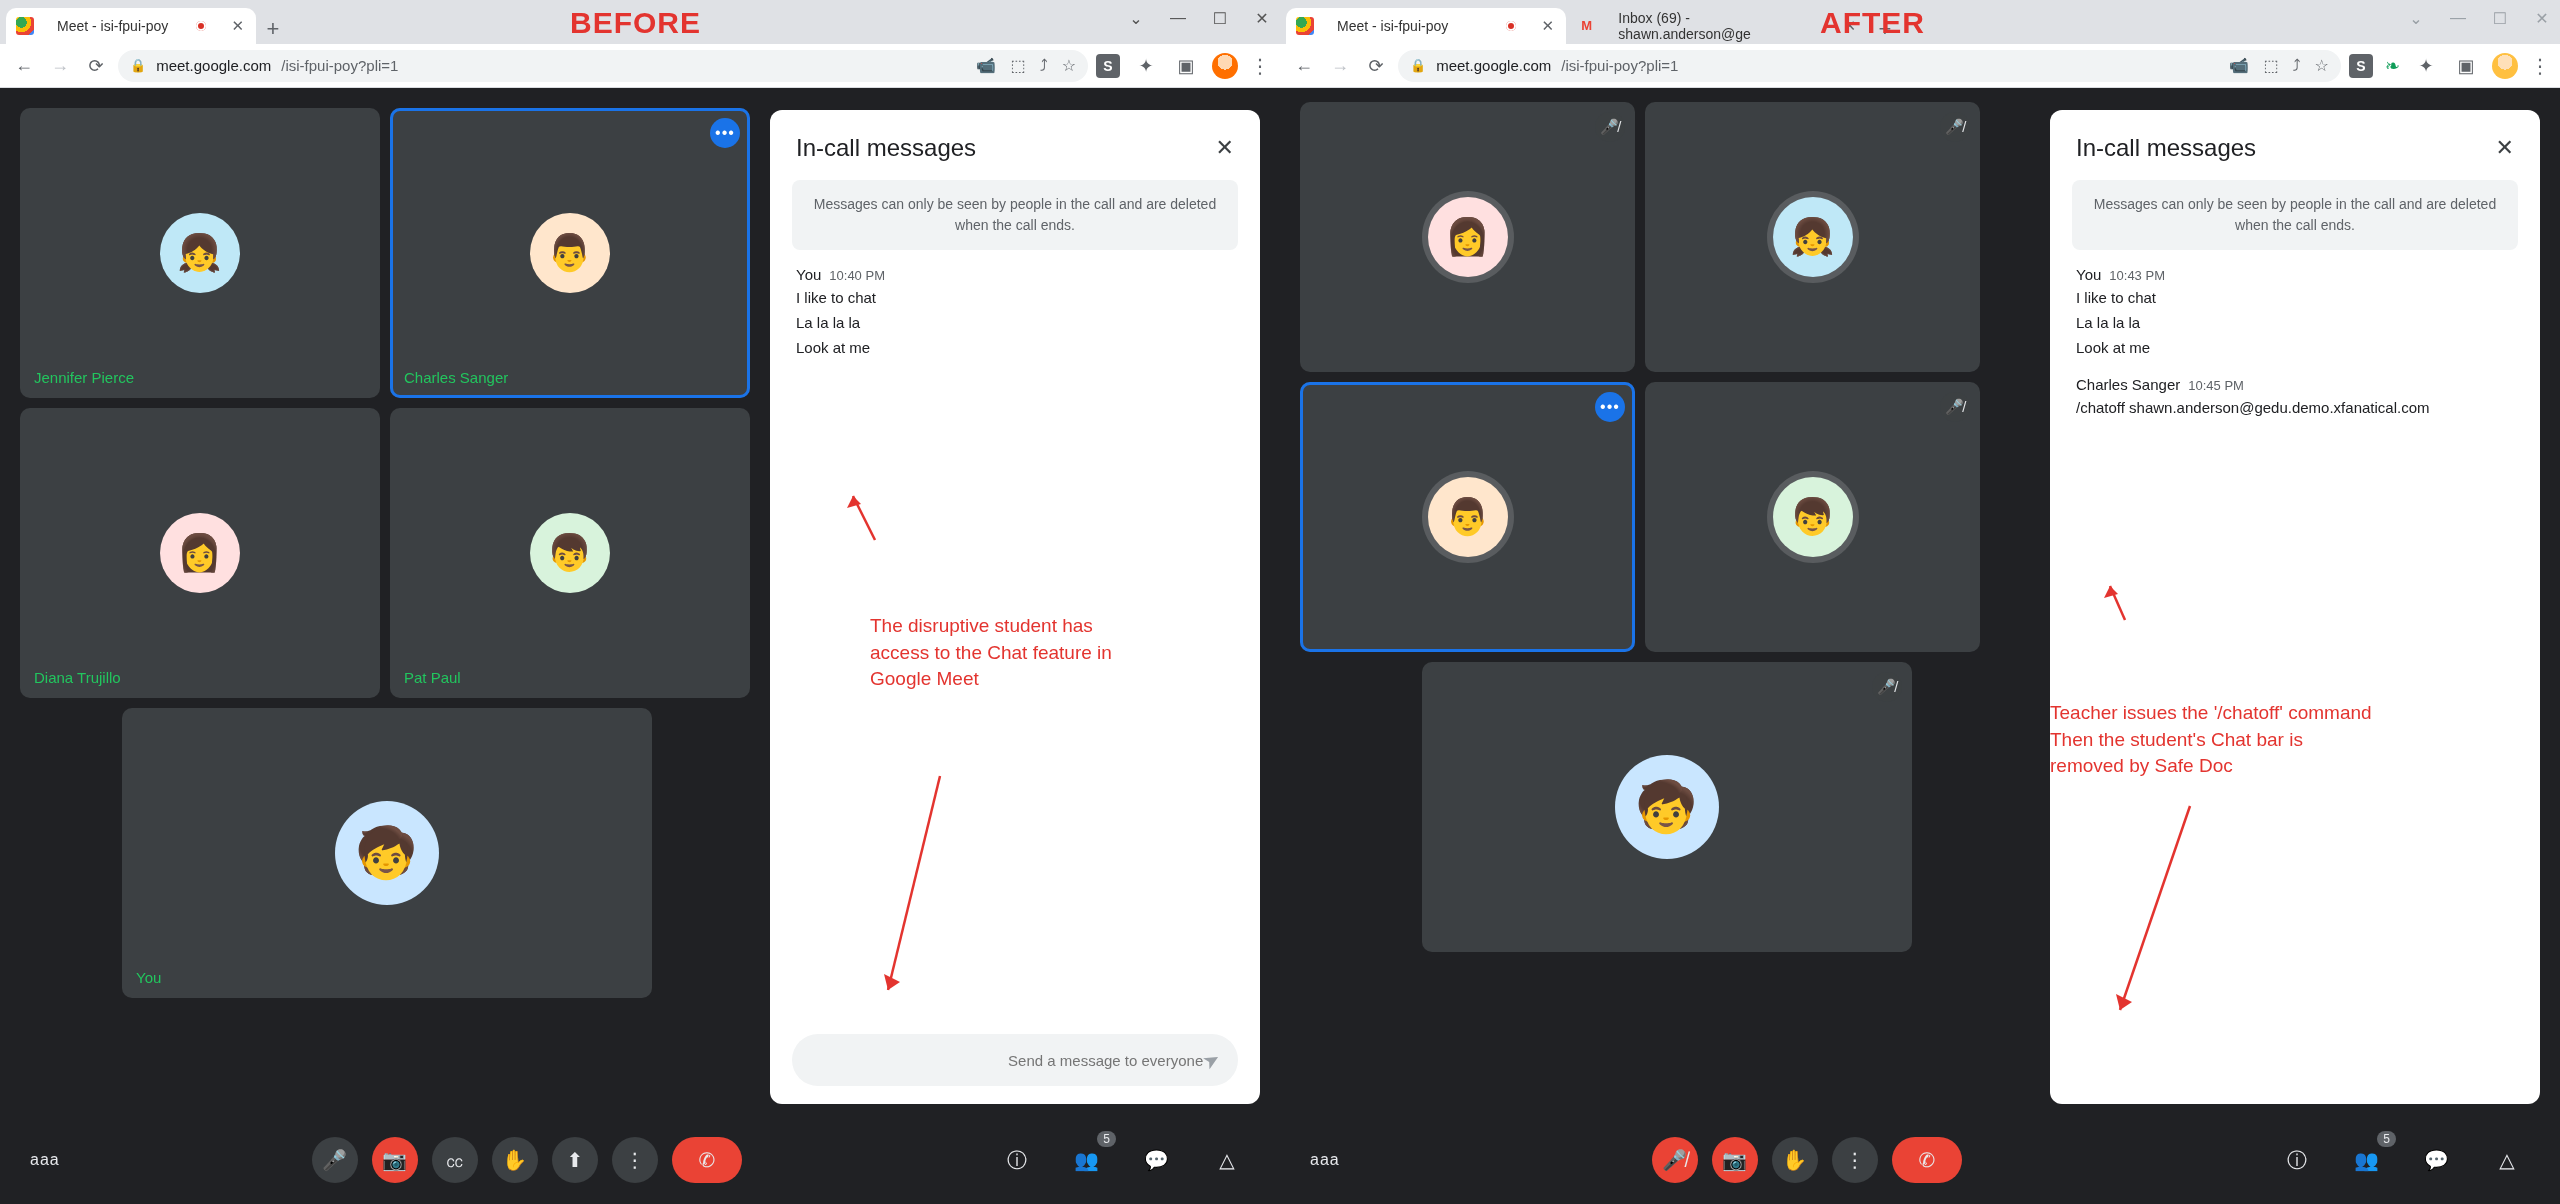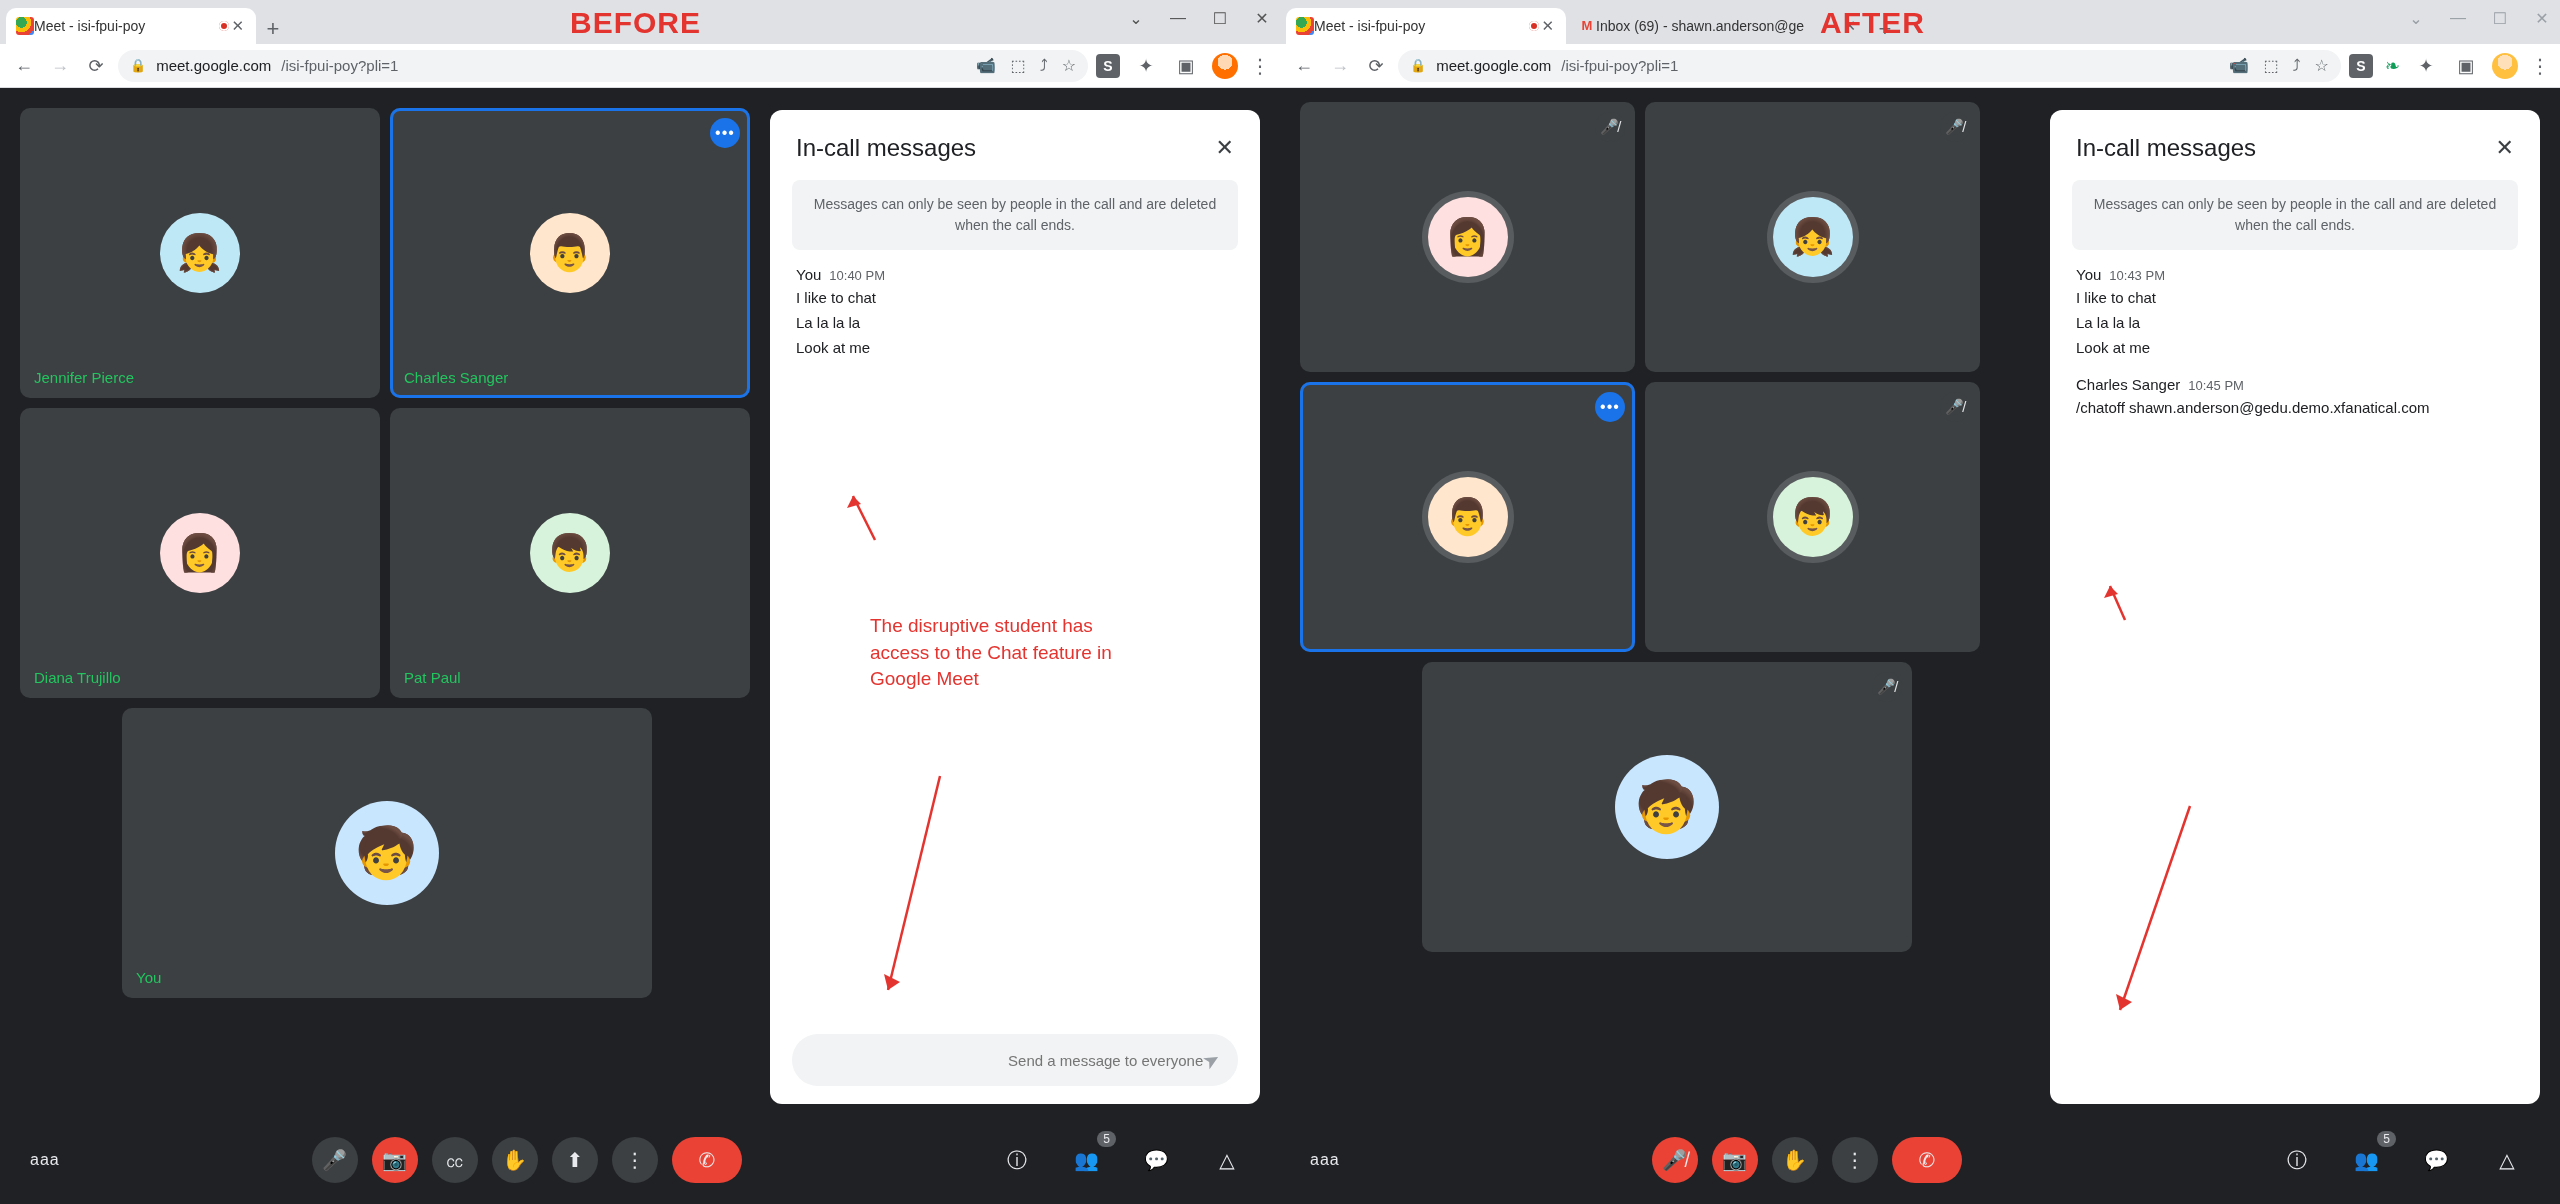--- a/index.html
+++ b/index.html
@@ -5,21 +5,21 @@
 * { box-sizing: border-box; margin: 0; padding: 0; }
 html, body { width: 2560px; height: 1204px; font-family: "Segoe UI", Arial, sans-serif; background: #f0f0f0; overflow: hidden; }
 
 .dual { display: flex; width: 2560px; height: 1204px; }
 .pane { width: 1280px; height: 1204px; position: relative; display: flex; flex-direction: column; background: #fff; }
 
 
 .chrome-tabstrip { height: 44px; background: #dfe1e5; display: flex; align-items: flex-end; padding: 0 6px; position: relative; }
 .win-controls { position: absolute; right: 4px; top: 4px; display: flex; gap: 14px; color: #555; font-size: 16px; }
 .win-controls .wc { width: 28px; height: 28px; display: flex; align-items: center; justify-content: center; cursor: default; }
-.tab { height: 36px; background: #fff; border-radius: 10px 10px 0 0; display: flex; align-items: center; padding: 16px 10px; gap: 0; margin-right: 2px; min-width: 250px; max-width: 300px; font-size: 14px; color: #333; }
+.tab { height: 36px; background: #fff; border-radius: 10px 10px 0 0; display: flex; align-items: center; padding: 16px 10px; gap: 23px; margin-right: 2px; min-width: 250px; max-width: 300px; font-size: 14px; color: #333; }
 .tab.inactive { background: transparent; }
 .tab .favicon { width: 18px; height: 18px; border-radius: 3px; }
 .fav-meet { background: radial-gradient(circle at 30% 30%, #34a853 0 30%, #fbbc05 30% 55%, #ea4335 55% 80%, #4285f4 80% 100%); }
 .fav-gmail { position: relative; width: 18px; height: 18px; }
 .fav-gmail::before { content:"M"; position:absolute; inset:0; font: bold 13px/18px Arial; text-align:center; color:#ea4335; }
 .tab .rec { width: 10px; height: 10px; border-radius: 50%; background: #d93025; margin-left: auto; box-shadow: 0 0 0 2px #fff inset; }
 .tab .close-x { font-size: 15px; color: #5f6368; padding: 0 2px; cursor: pointer; }
 .newtab { width: 30px; height: 30px; display: flex; align-items: center; justify-content: center; font-size: 22px; color: #5f6368; cursor: pointer; }
 
 .chrome-toolbar { height: 44px; background: #fff; border-bottom: 1px solid #dadce0; display: flex; align-items: center; padding: 0 10px; gap: 8px; }
@@ -339,19 +339,22 @@
       </div>
     </div>
   </div>
 
   <div class="overlay">
     <span class="label-big" style="left:540px">AFTER</span>
     <svg class="arrow" style="left:820px;top:580px;width:40px;height:50px">
           <line x1="25" y1="40" x2="10" y2="6"></line>
           <polygon points="10,6 4,18 18,14"></polygon>
         </svg>
+    <div class="annot" style="left:770px;top:700px;width:460px">Teacher issues the '/chatoff' command
+Then the student's Chat bar is
+removed by Safe Doc</div>
     <svg class="arrow" style="left:830px;top:800px;width:100px;height:220px">
           <line x1="80" y1="6" x2="10" y2="210"></line>
           <polygon points="10,210 6,194 22,202"></polygon>
         </svg>
   </div>
 </div>
 </div>
 
 </body></html>

